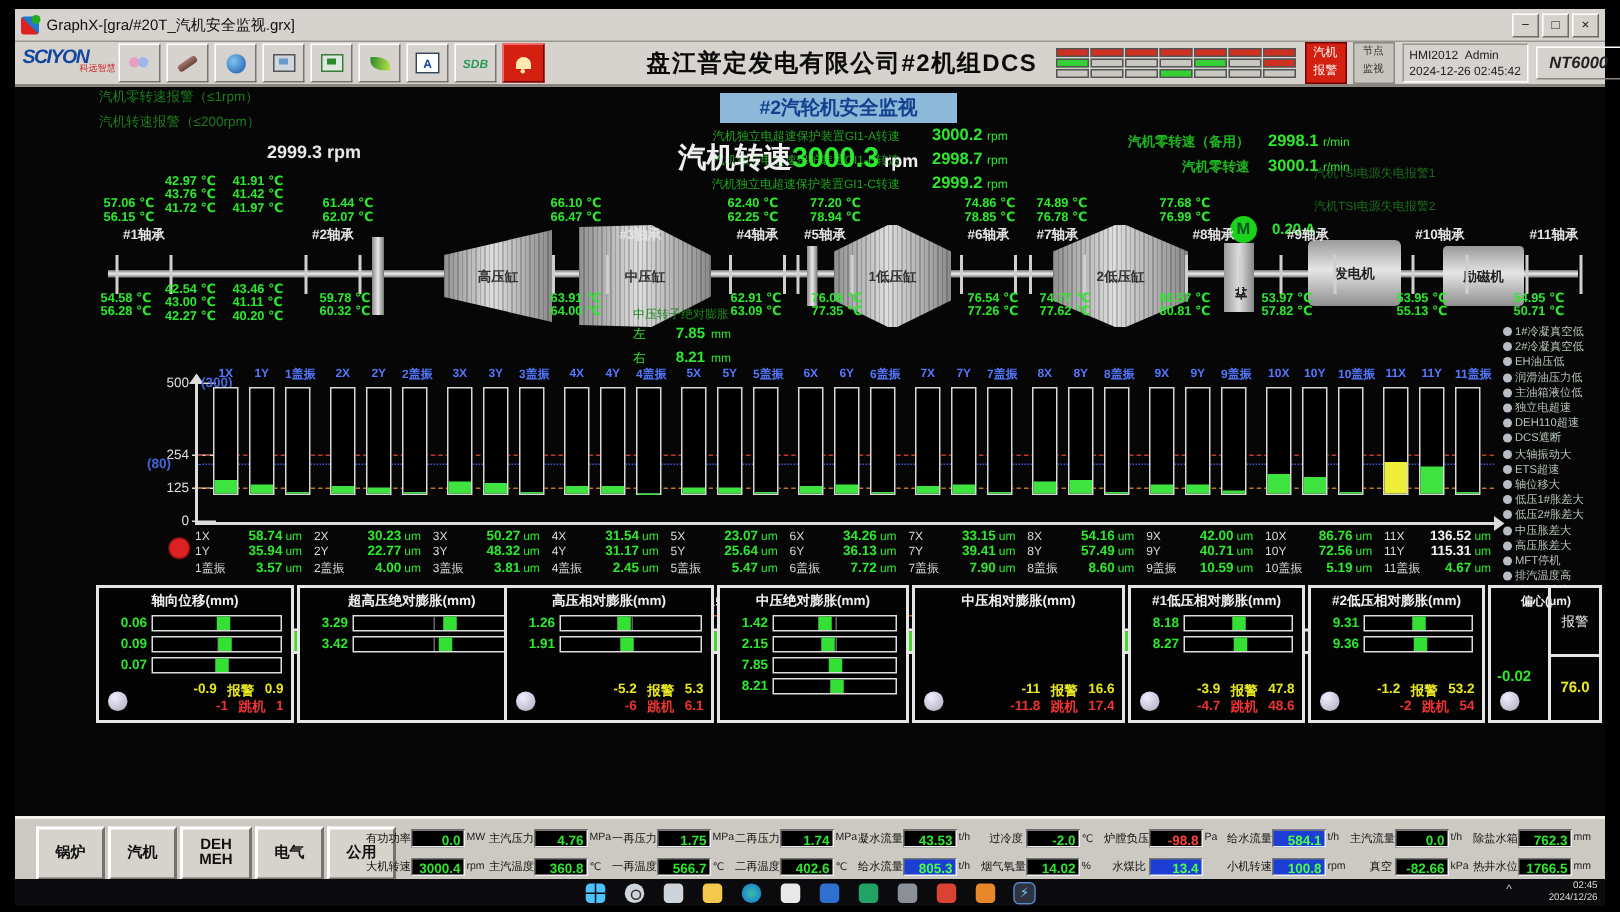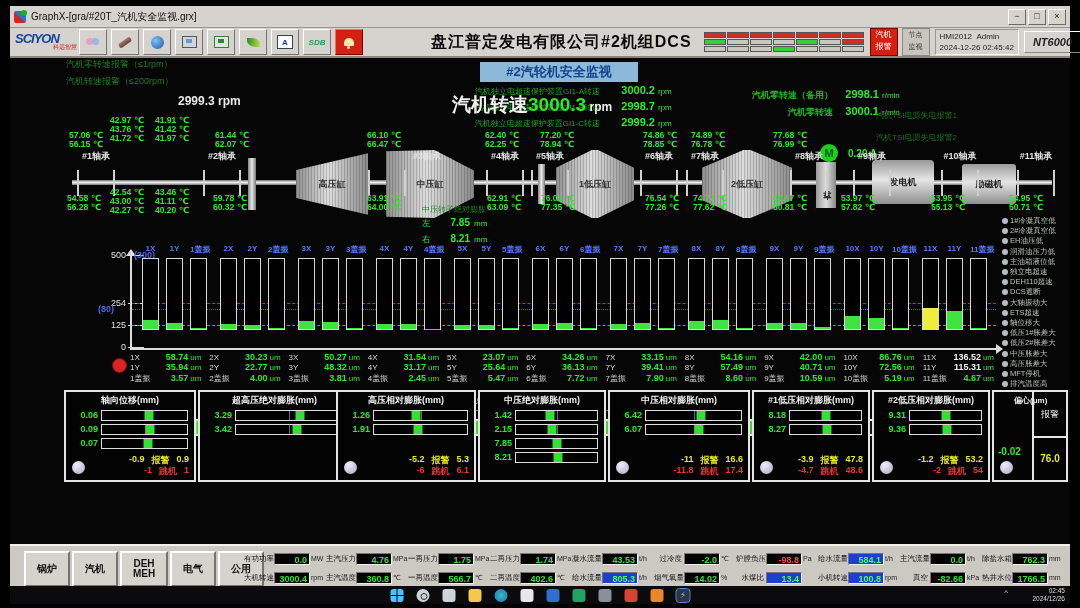--- a/index.html
+++ b/index.html
@@ -1322,36 +1322,20 @@
           </div>
         <div class="plims">
           
           
         </div>
 
       </div>
 
       <div class="panel" style="left: 598px; width: 142px;">
         <div class="ptitle">中压相对膨胀(mm)</div>
-        <div class="pgauges">
-
-            <div class="prow">
-              <span class="pval">6.42</span>
-              <span class="pbar">
-              <i class="pmark" style="left: 58%;"></i>
-            </span>
-            </div>
-
-            <div class="prow">
-              <span class="pval">6.07</span>
-              <span class="pbar">
-              <i class="pmark" style="left: 56%;"></i>
-            </span>
-            </div>
-          </div>
         <div class="plims">
           <div class="plim al">
             <span>-11</span>
             <span>报警</span>
             <span>16.6</span>
           </div>
           <div class="plim tp">
             <span>-11.8</span>
             <span>跳机</span>
             <span>17.4</span>

